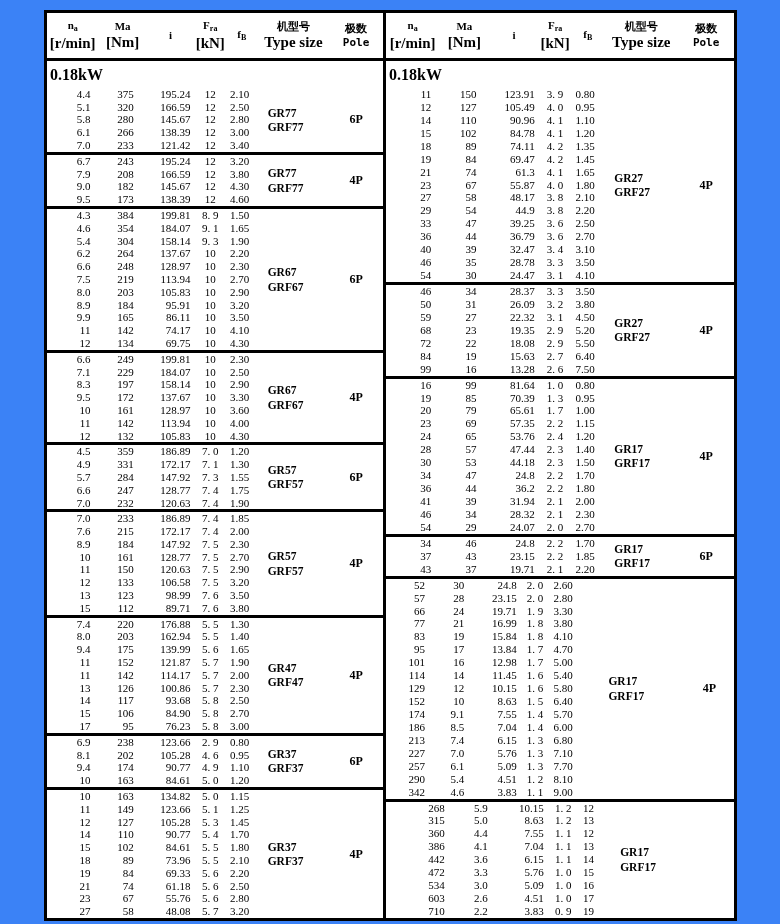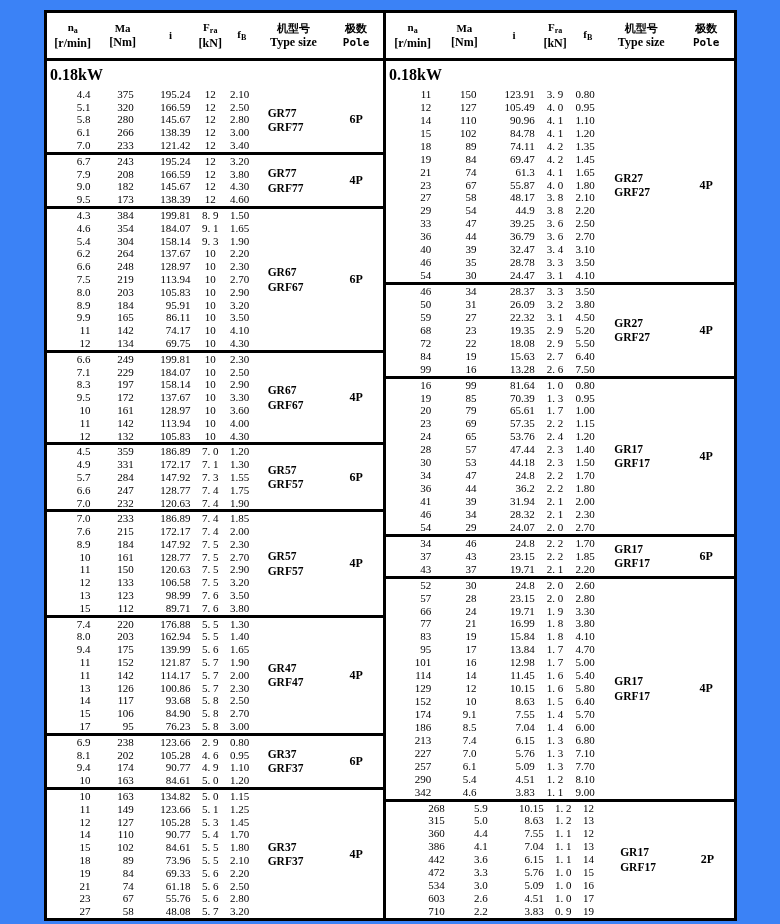--- a/index.html
+++ b/index.html
@@ -7,21 +7,21 @@
   .page{position:relative;width:780px;height:924px;background:#3b82f6;}
   .tables{position:absolute;left:44px;top:10px;height:911px;display:flex;}
   .table{box-sizing:border-box;border:3px solid #000;background:#fff;display:flex;flex-direction:column;}
   .t-left{width:342px;}
   .t-right{width:351px;border-left:none;}
   .thead{flex:none;height:48px;border-bottom:3px solid #000;display:flex;box-sizing:border-box;}
   .hnum{width:62.7%;display:flex;}
   .hcell{box-sizing:border-box;display:flex;flex-direction:column;align-items:center;justify-content:center;font-weight:bold;font-size:11px;line-height:1.2;}
   .hmain{white-space:nowrap;}
   .hsubscript{font-size:8px;vertical-align:-2px;}
-  .hunit{font-size:12px;font-weight:bold;white-space:nowrap;}
+  .hunit{font-size:15px;font-weight:bold;white-space:nowrap;}
   .hcn{font-family:"Liberation Sans",sans-serif;font-size:11px;}
   .hpole{font-family:"DejaVu Sans Mono",monospace;font-size:11px;}
   .c-na,.v-na{width:24.4%;}
   .c-ma,.v-ma{width:23.0%;}
   .c-i,.v-i{width:22.6%;}
   .c-fra,.v-fra{width:15.0%;}
   .c-fb,.v-fb{width:15.0%;}
   .c-type{width:21.3%;}
   .c-pole{width:16%;}
   .kwrow{flex:none;height:27px;display:flex;align-items:center;font-weight:bold;font-size:16px;padding-left:3px;box-sizing:border-box;}
@@ -922,21 +922,21 @@
                 <div class="v v-fra">2. 1</div>
                 <div class="v v-fb">2.20</div>
               </div>
             </div>
             <div class="typecol">
               <div>GR17</div>
               <div>GRF17</div>
             </div>
             <div class="polecol">6P</div>
           </div>
-          <div class="group" style="flex-grow: 17;">
+          <div class="group" style="flex-grow: 17; gap: 20px;">
             <div class="gnum">
               <div class="row">
                 <div class="v v-na">52</div>
                 <div class="v v-ma">30</div>
                 <div class="v v-i">24.8</div>
                 <div class="v v-fra">2. 0</div>
                 <div class="v v-fb">2.60</div>
               </div>
               <div class="row">
                 <div class="v v-na">57</div>
@@ -1120,18 +1120,17 @@
                 <div class="v v-ma">2.2</div>
                 <div class="v v-i">3.83</div>
                 <div class="v v-fra">0. 9</div>
                 <div class="v v-fb">19</div>
               </div>
             </div>
             <div class="typecol">
               <div>GR17</div>
               <div>GRF17</div>
             </div>
-            <div class="polecol">2P</div>
           </div>
         </div>
       </section>
   </div>
 </div>
 
 </body></html>

